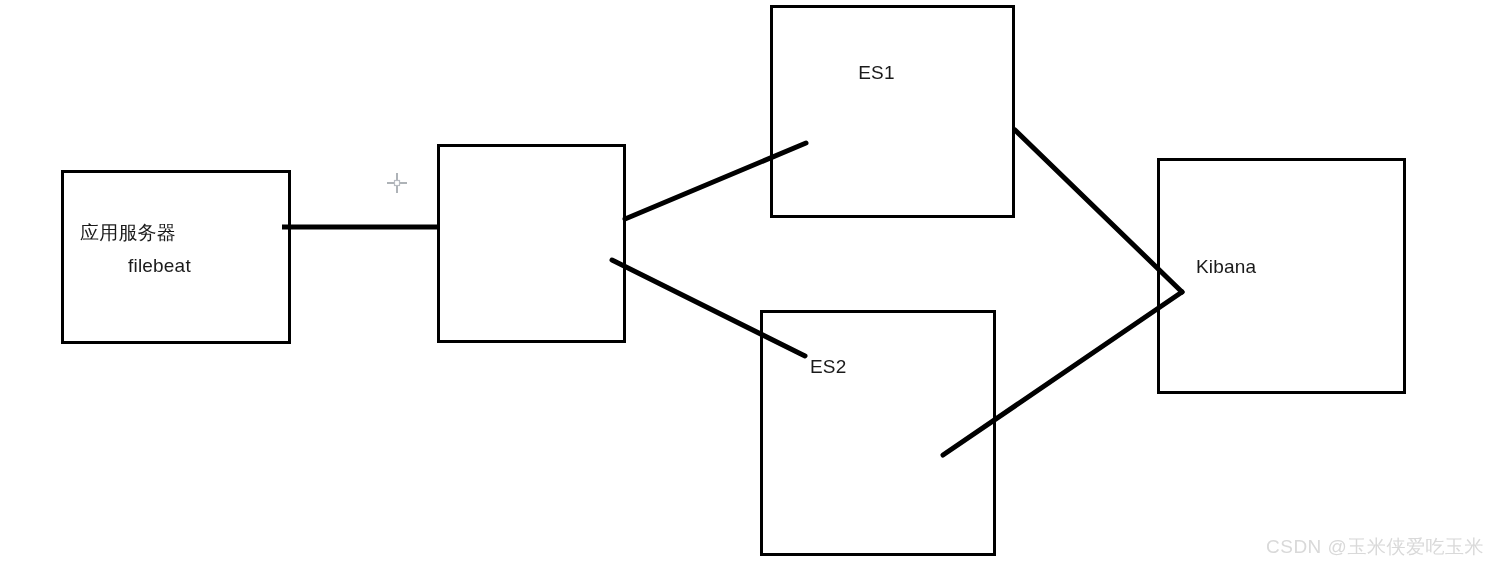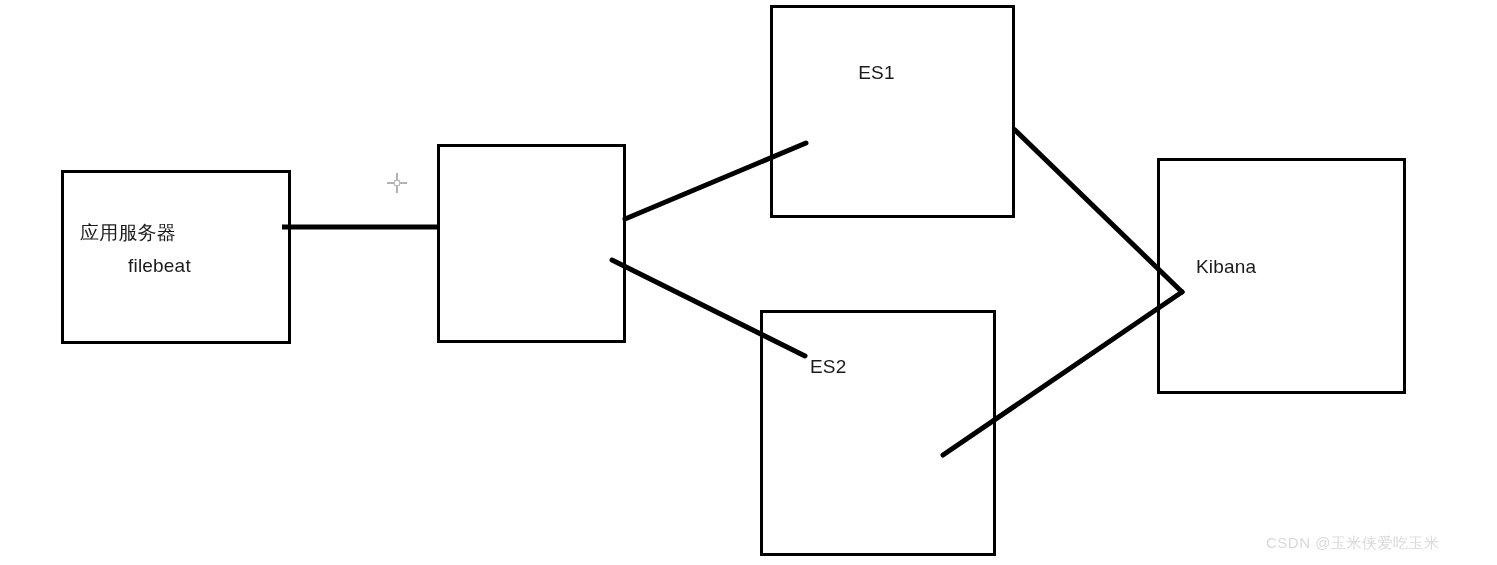--- a/index.html
+++ b/index.html
@@ -37,21 +37,21 @@
     letter-spacing: 0.2px;
   }
   .cursor-marker {
     position: absolute;
     width: 22px;
     height: 22px;
   }
   .watermark {
     position: absolute;
     color: #d9d9d9;
-    font-size: 15px;
+    font-size: 19px;
     white-space: pre;
     letter-spacing: 0.5px;
   }
 </style>
 </head>
 <body>
 
 <div id="canvas">
 
   <svg id="edges" viewBox="0 0 1497 565" xmlns="http://www.w3.org/2000/svg">

